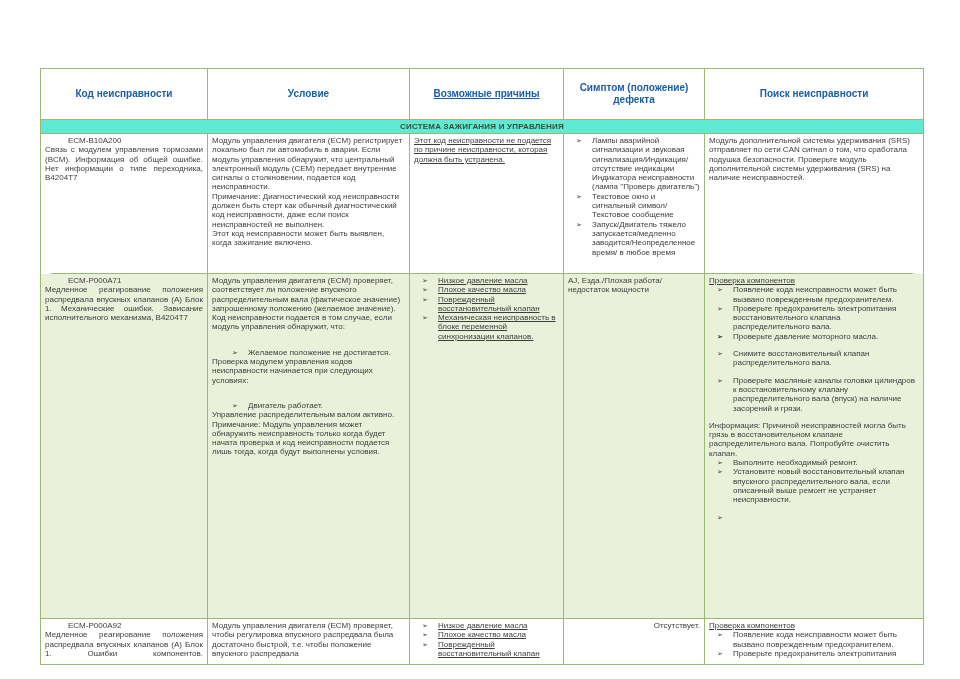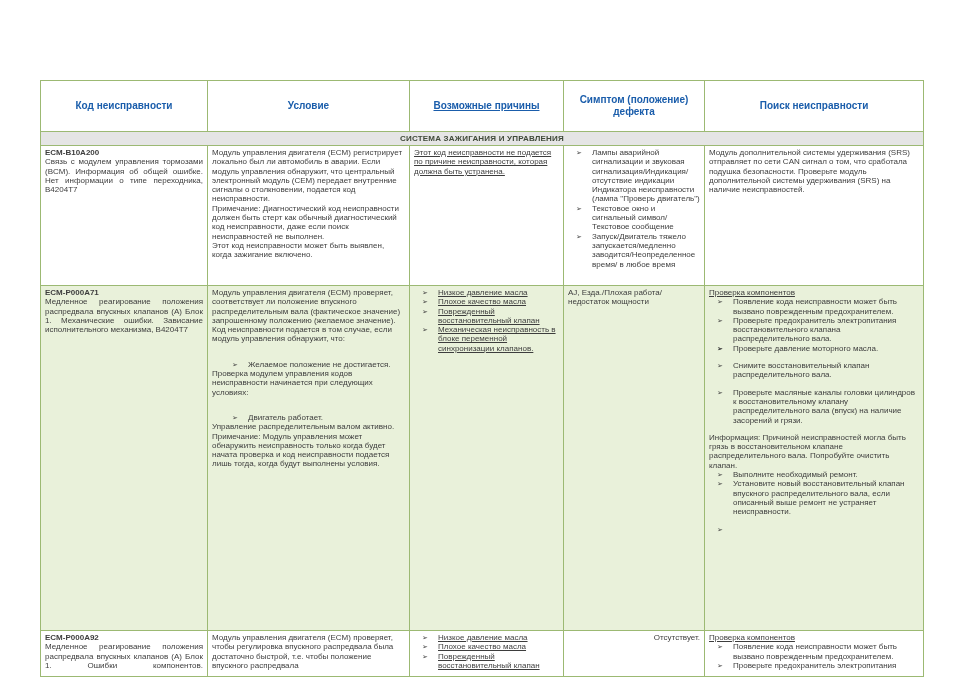--- a/index.html
+++ b/index.html
@@ -1,49 +1,49 @@
 <!DOCTYPE html>
 <html><head>
 <meta charset="utf-8">
 <style>
   html,body {margin:0; padding:0; background:#ffffff;}
   .page {
     position:relative; width:960px; height:679px; background:#ffffff;
     font-family:"Liberation Sans", sans-serif; color:#3d3d3d; overflow:hidden;
   }
   .tbl {
-    position:absolute; left:40px; top:80px; width:882px;
+    position:absolute; left:40px; top:68px; width:882px;
     border:1.5px solid #9cb973; box-sizing:content-box; background:#ffffff;
   }
   .tr {display:flex; border-top:1px solid #9cb973;}
   .tr:first-child {border-top:none;}
   .td {
     box-sizing:border-box; border-left:1px solid #9cb973;
     padding:2px 4px 2px 4px; overflow:hidden;
     font-size:8px; line-height:9.3px;
   }
   .td:first-child {border-left:none;}
   .c0 {width:166px;} .c1 {width:202px;} .c2 {width:154px;text-decoration:underline;} .c3 {width:141px;} .c4 {flex:1;}
   .thead {height:50px;}
   .thead .td {
     display:flex; align-items:center; justify-content:center; text-align:center;
     color:#1a5dab; font-weight:bold; font-size:10px; line-height:12px;
   }
-  .band {height:13px; background:#e5e5e5;}
+  .band {height:13px; background:#5eead4;}
   .band .td-band {
     width:100%; display:flex; align-items:center; justify-content:center;
     font-weight:bold; font-size:8px; color:#40493a; letter-spacing:.2px;
   }
   .r1 {height:139px;}
-  .r2 {height:344px;}
+  .r2 {height:344px;border-radius:13px;}
   .r2 .td {background:#e9f1da;}
   .r3 {height:45px;}
   
   .blk {margin:0;}
-  .b  {font-weight:bold;}
+  .b  {font-weight:normal;margin-left:23px;}
   .pj {text-align:justify;}
   .pjx{text-align:justify; text-align-last:justify; -moz-text-align-last:justify;}
   .pc {text-align:right;}
   .u  {text-decoration:underline;}
   .li  {position:relative; padding-left:24px;}
   .li  .mk {position:absolute; left:8px; top:0; font-size:7px;}
   .li2 {position:relative; padding-left:36px;margin-top:16px;}
   .li2 .mk {position:absolute; left:20px; top:0; font-size:7px;}
   .gap {height:8px;}
 </style>

